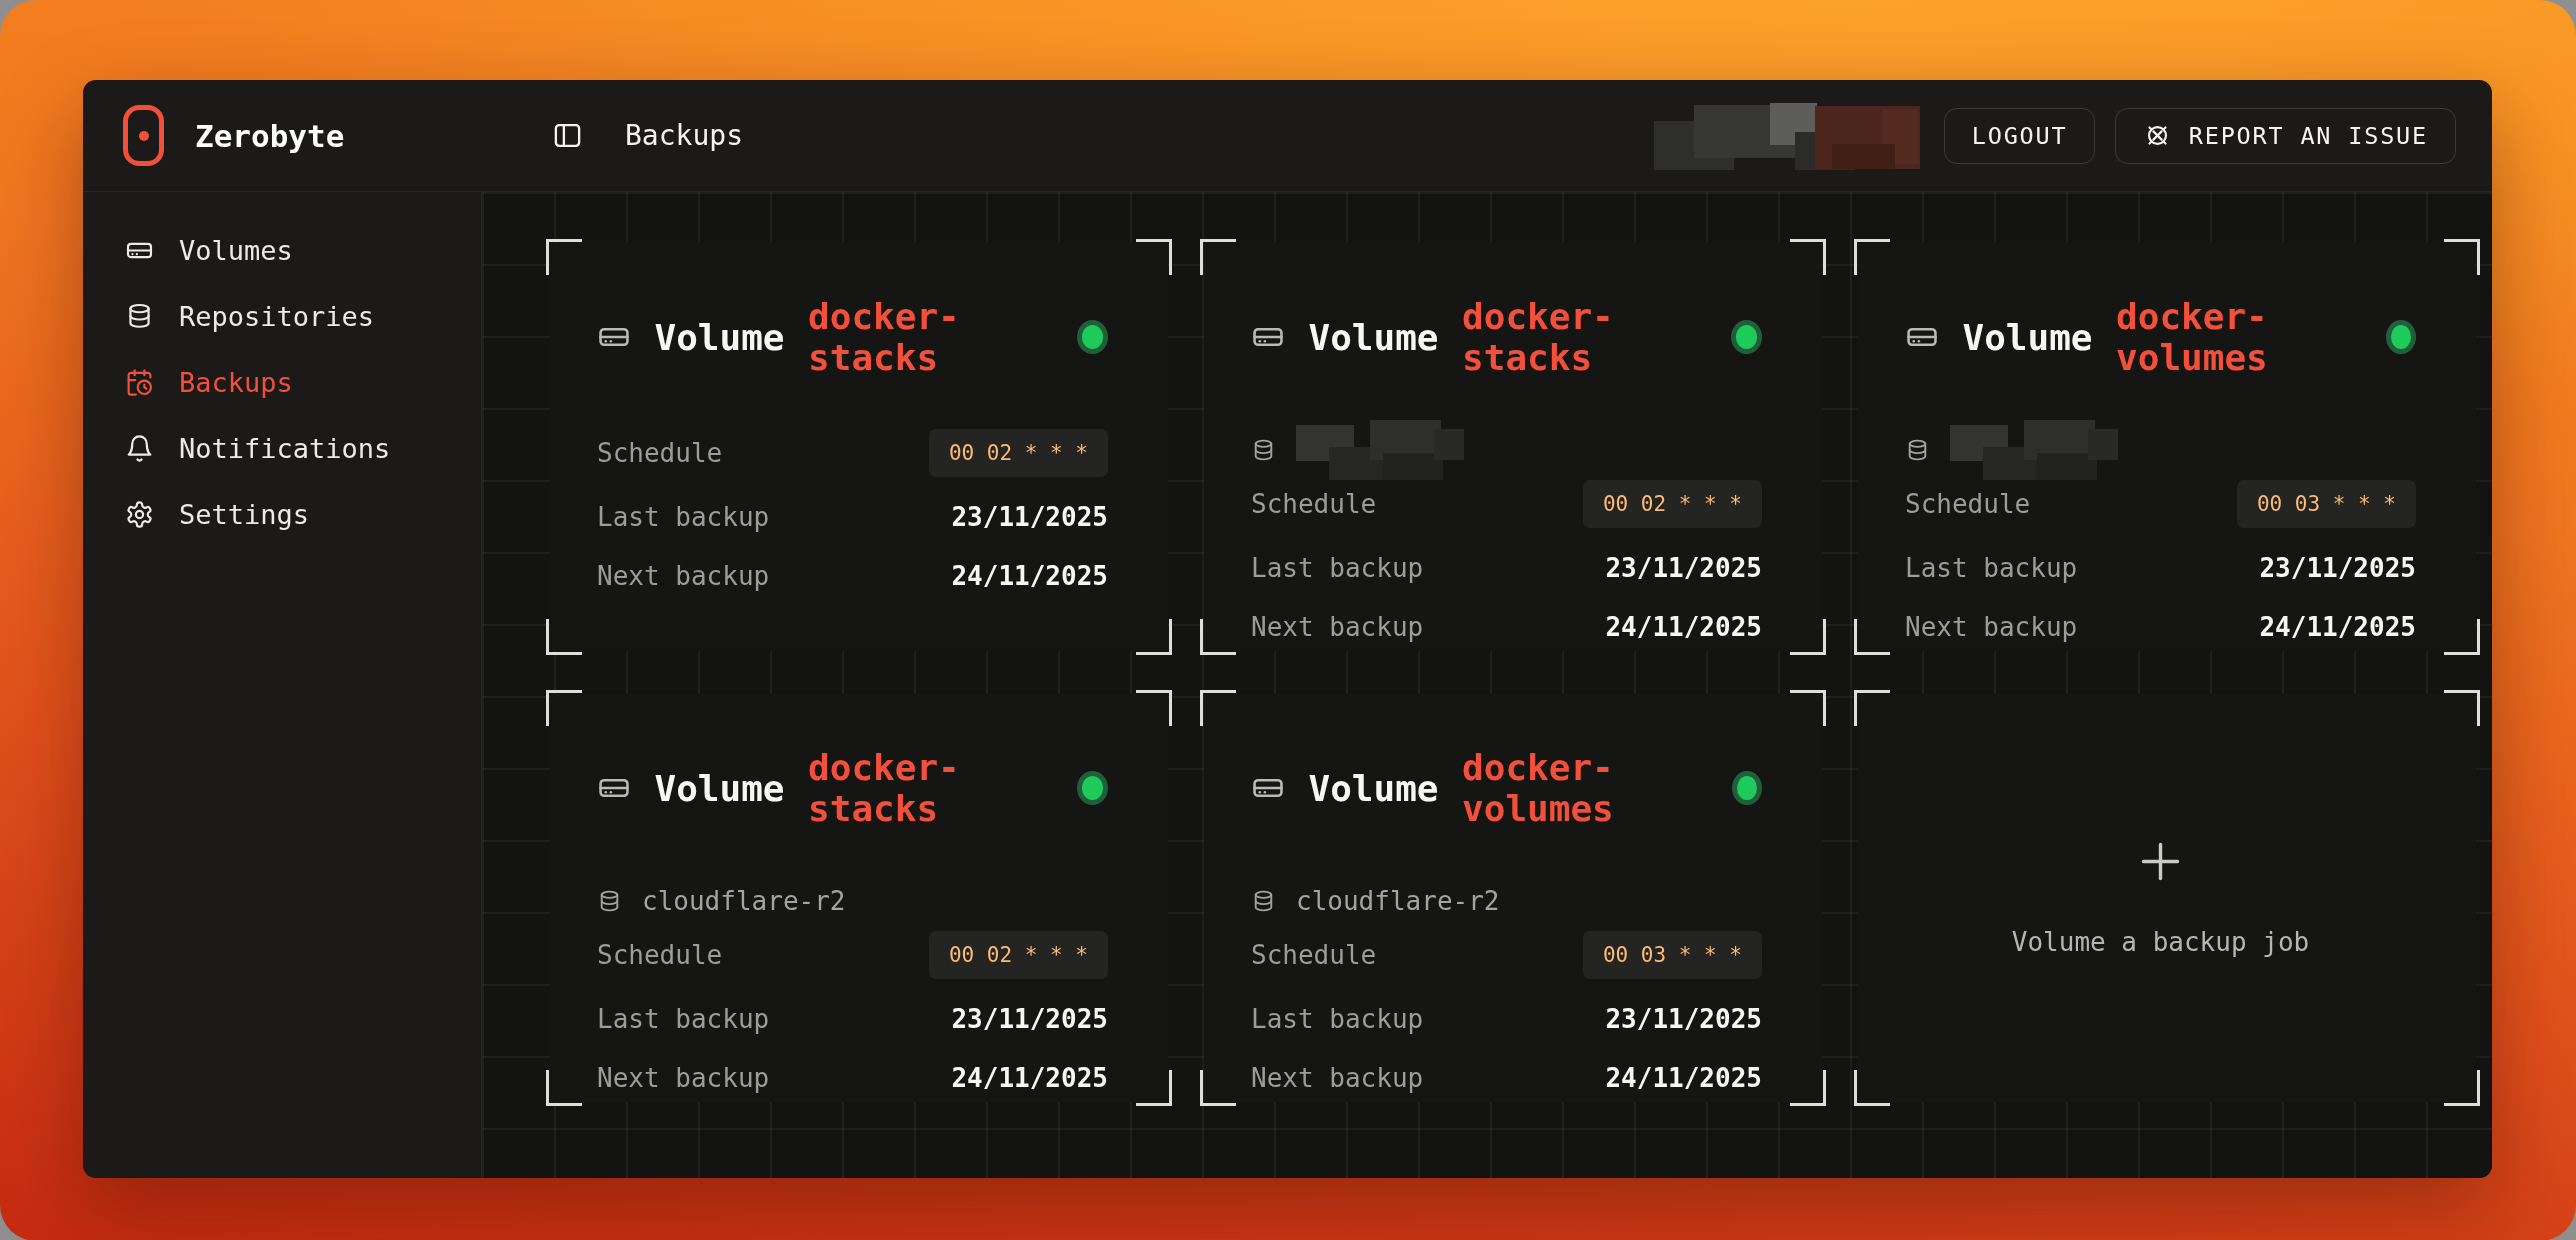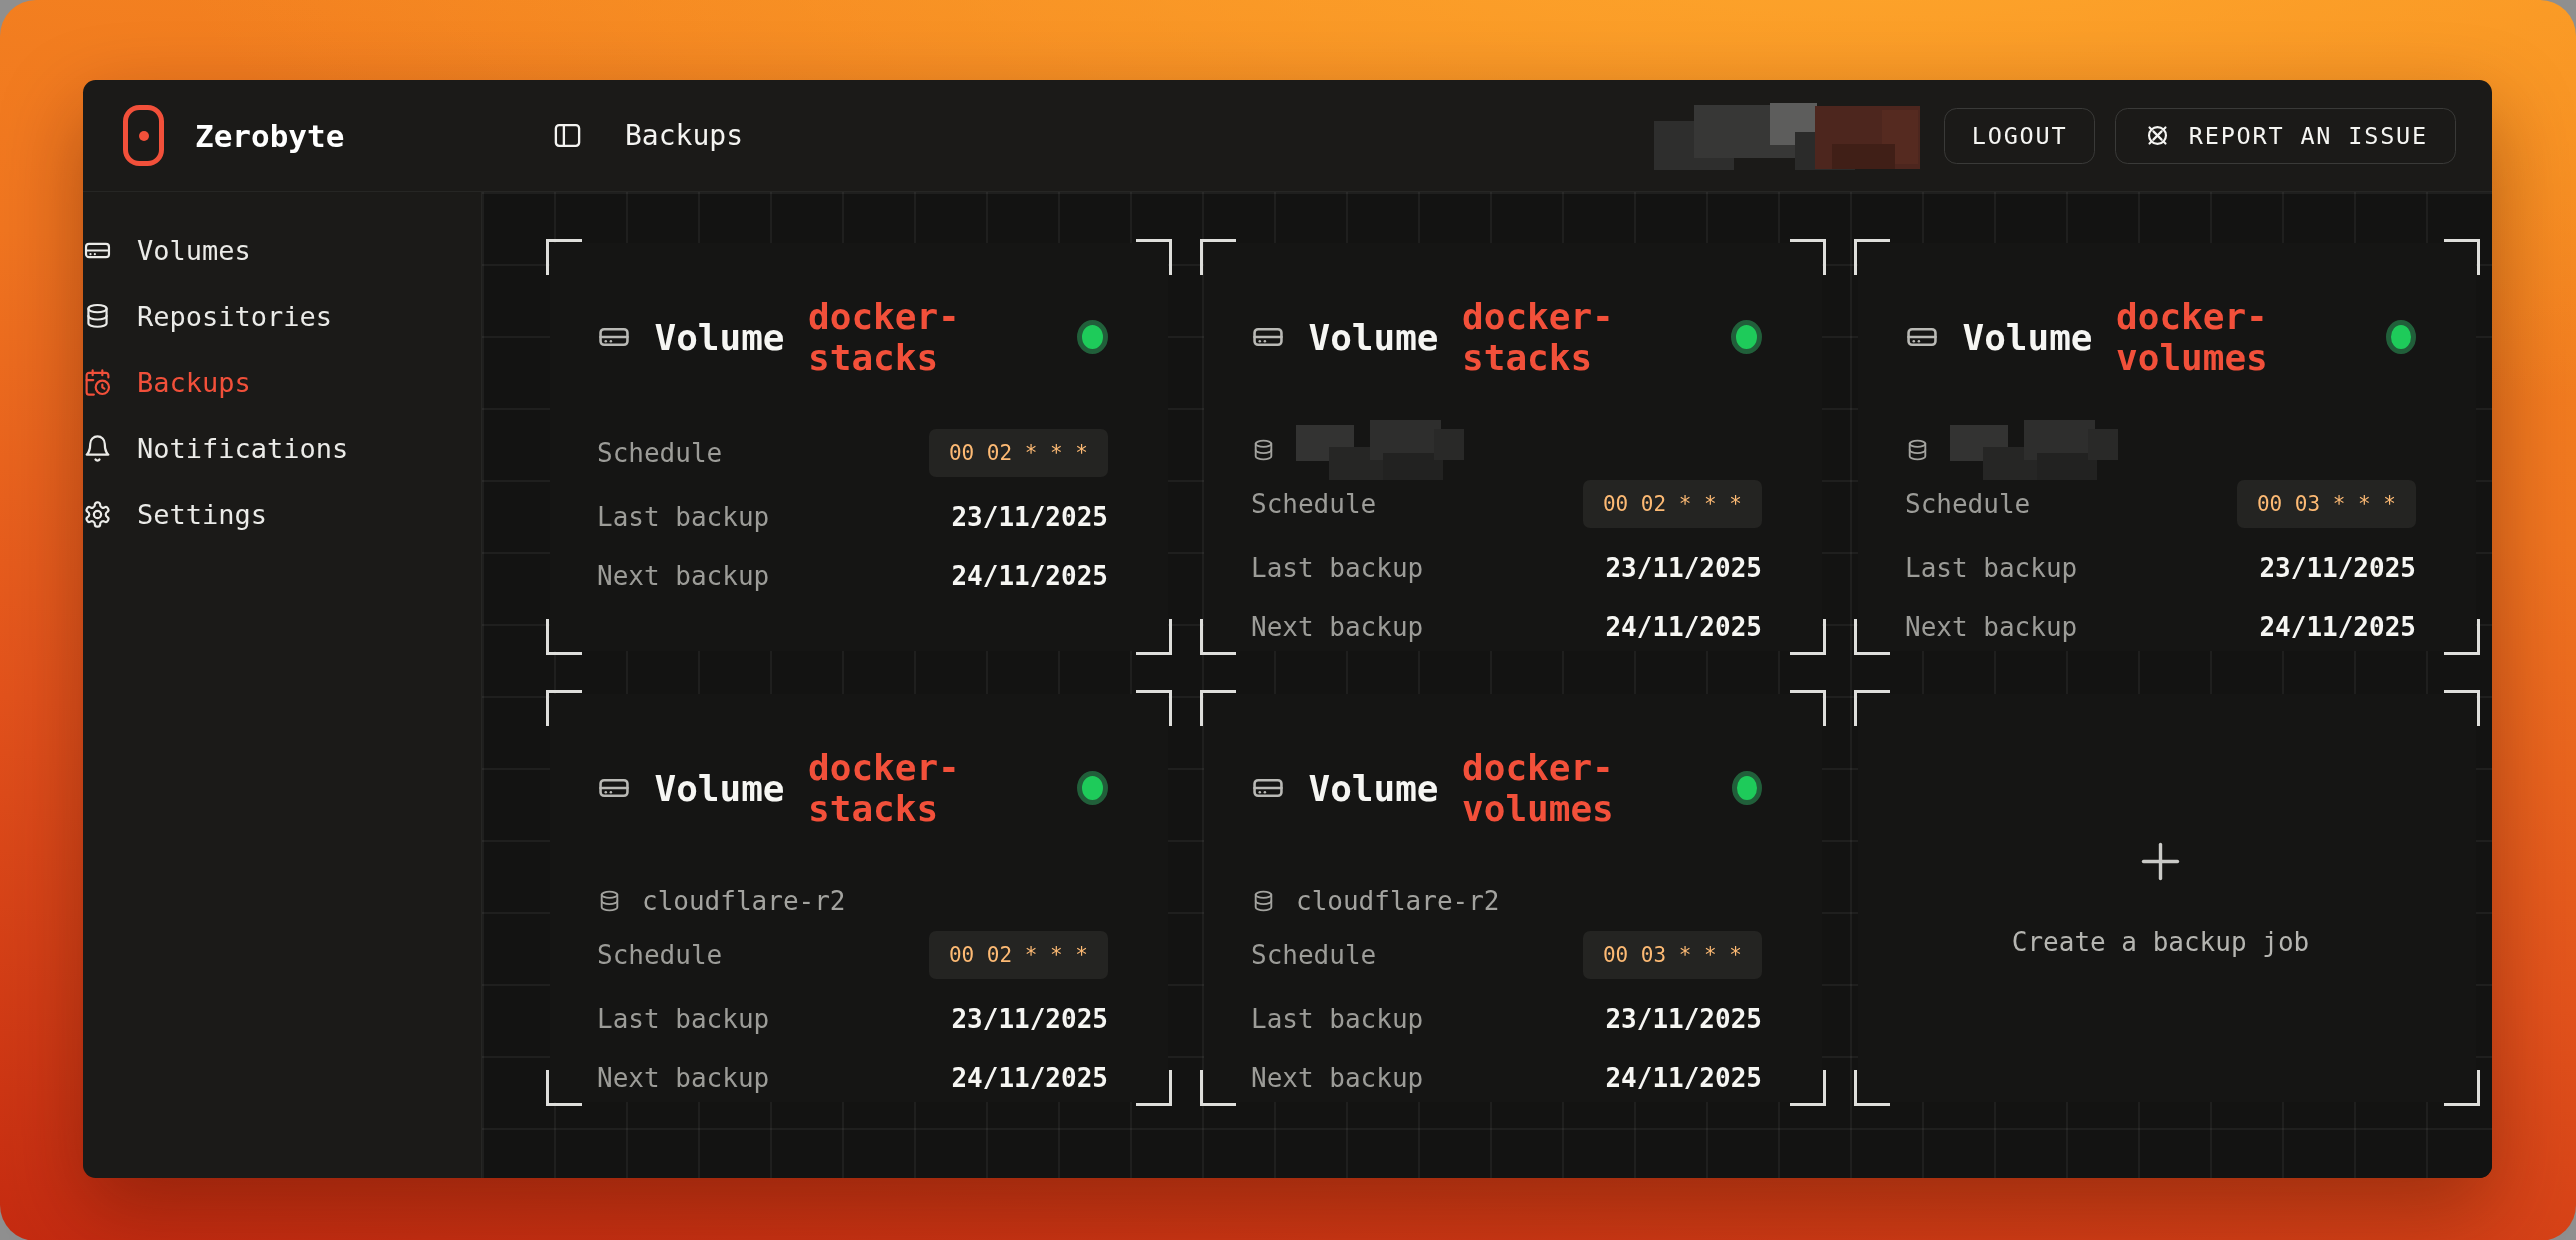--- a/index.html
+++ b/index.html
@@ -33,21 +33,21 @@
   .ru6{left:228px;top:9px;width:36px;height:54px;background:#552a20;}
   .ru7{left:178px;top:43px;width:63px;height:25px;background:#401f17;}
   .btn{display:flex;align-items:center;gap:16.3px;height:56px;padding:0 27px;
     border:1.8px solid #3a3a38;border-radius:12.7px;background:transparent;
     color:#f5f5f2;font-family:inherit;font-size:23.5px;font-weight:400;letter-spacing:1.8px;cursor:pointer;}
   .btn svg{display:block;}
 
   
   .app-body{flex:1;display:flex;min-height:0;}
   .sidebar{flex:0 0 399px;border-right:1.8px solid #262624;box-sizing:border-box;padding-top:25px;}
-  .nav-item{display:flex;align-items:center;gap:25px;height:66px;
+  .nav-item{display:flex;align-items:center;gap:25px;height:66px;padding-left:42px;
     color:#ebebe8;font-size:27px;cursor:pointer;}
   .nav-item svg{flex:0 0 auto;display:block;}
   .nav-item.active{color:#f2503a;}
 
   .main{flex:1;position:relative;box-sizing:border-box;padding:51px 0 0 68px;
     background-color:#131312;
     background-image:linear-gradient(rgba(255,255,255,.05) 1.8px,transparent 1.8px),
                      linear-gradient(90deg,rgba(255,255,255,.05) 1.8px,transparent 1.8px);
     background-size:72px 72px;}
   .cards{display:grid;grid-template-columns:repeat(3,618px);column-gap:36px;row-gap:43px;}
@@ -406,20 +406,20 @@
   </article>
             <article class="card create-card">
     <span class="corner tl"></span>
     <span class="corner tr"></span>
     <span class="corner bl"></span>
     <span class="corner br"></span>
     <svg class="plus-icon" width="51" height="51" viewBox="0 0 24 24" fill="none" stroke="currentColor" stroke-width="1.6" stroke-linecap="round">
       <path d="M12 4v16"></path>
                 <path d="M4 12h16"></path>
     </svg>
-    <span class="create-label">Create a backup job</span>
+    <span class="create-label">Volume a backup job</span>
   </article>
           </div>
       </main>
     </div>
   </div>
 </div>
 
 
 </body></html>

